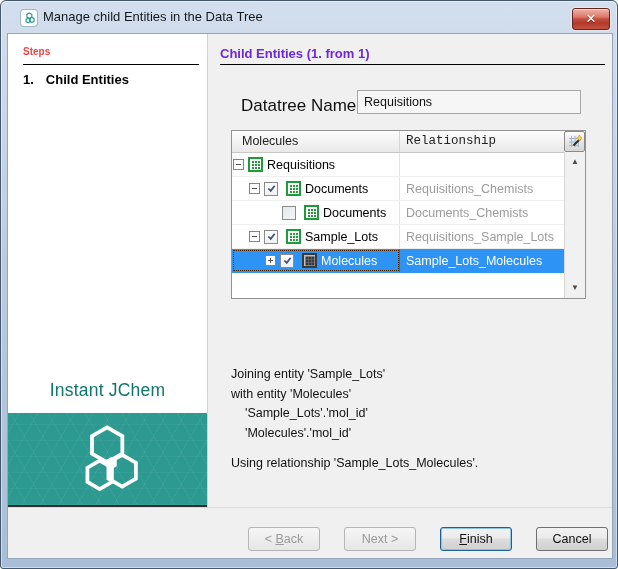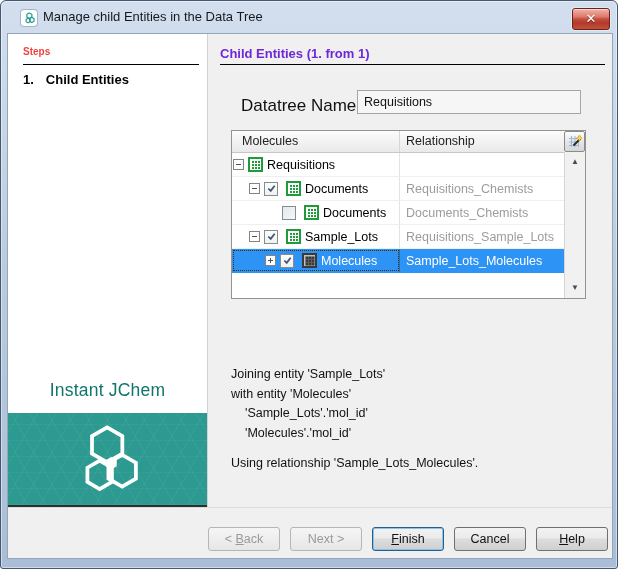--- a/index.html
+++ b/index.html
@@ -44,21 +44,21 @@
   .field-input{position:absolute;left:148px;top:56px;width:224px;height:24px;border:1px solid #a6a6a6;background:#f6f6f6;
     font-family:inherit;font-size:12.5px;color:#111;padding:0 6px;outline:none;}
   
   .tree-table{position:absolute;left:22px;top:96px;width:355px;height:169px;border:1px solid #939393;background:#fff;}
   .corner-btn{position:absolute;right:0;top:0;width:21px;height:21px;border:1px solid #8a8a8a;border-radius:2px;
     background:linear-gradient(180deg,#fdfdfd,#e3e3e3 60%,#d6d6d6);display:flex;align-items:center;justify-content:center;}
   .thead{position:absolute;left:0;top:0;right:21px;height:22px;display:flex;
     background:linear-gradient(180deg,#fcfcfc,#e9e9e9);border-bottom:1px solid #c7c7c7;}
   .th{font-size:12.5px;color:#222;line-height:21px;}
   .th-entities{width:168px;padding-left:10px;border-right:1px solid #d6d6d6;}
-  .th-rel{flex:1;padding-left:6px;}
+  .th-rel{flex:1;padding-left:6px;font-family:Liberation Mono, monospace;}
   .tbody{position:absolute;left:0;top:22px;right:21px;bottom:0;background:#fff;overflow:hidden;}
   .trow{display:flex;height:24px;align-items:stretch;border-bottom:1px solid #efefef;background:#fff;}
   .cell-entity{width:168px;display:flex;align-items:center;border-right:1px solid #e4e4e4;}
   .cell-rel{flex:1;display:flex;align-items:center;padding-left:6px;color:#9c9c9c;font-size:12.5px;white-space:nowrap;overflow:hidden;}
   .entity-label{font-size:12.5px;color:#000;margin-left:0;white-space:nowrap;}
   .ind-r1{padding-left:1px;} .ind-r2{padding-left:17px;} .ind-r3{padding-left:50px;} .ind-r5{padding-left:33px;}
   .expander{position:relative;width:11px;height:11px;background:#fff;border:1px solid #848484;margin-right:4px;flex:0 0 auto;}
   .expander::before{content:"";position:absolute;left:2px;right:2px;top:4px;height:1px;background:#4f4f4f;}
   .expander.plus::after{content:"";position:absolute;top:2px;bottom:2px;left:4px;width:1px;background:#4f4f4f;}
   .checkbox{width:14px;height:14px;border:1px solid #8b8b8b;background:linear-gradient(180deg,#fdfdfd,#eef2f5);
@@ -70,21 +70,21 @@
   .sel .entity-label,.sel .cell-rel{color:#fff;}
   .vscroll{position:absolute;right:0;top:21px;bottom:0;width:21px;background:#f1f1f1;border-left:1px solid #d5d5d5;}
   .scroll-arrow{position:absolute;left:0;width:100%;height:16px;font-size:8px;color:#4a4a4a;text-align:center;line-height:16px;cursor:default;}
   .scroll-up{top:2px;} .scroll-down{bottom:2px;}
   
   .description{position:absolute;left:22px;top:283px;font-size:12.5px;color:#111;line-height:19.5px;margin-top:48px;}
   .desc-indent{padding-left:14px;}
   .desc-gap{margin-top:11px;}
   
   .footer{position:absolute;left:0;top:473px;width:100%;height:51px;background:#f0f0f0;border-top:1px solid #dcdcdc;}
-  .btn-row{position:absolute;right:4px;top:19px;display:flex;gap:10px;}
+  .btn-row{position:absolute;right:4px;top:19px;display:flex;gap:24px;}
   .btn{width:72px;height:24px;border:1px solid #707070;border-radius:3px;font-family:inherit;font-size:12.5px;color:#111;
     background:linear-gradient(180deg,#f2f2f2,#ebebeb 45%,#dddddd 50%,#cfcfcf);padding:0;line-height:21px;text-align:center;}
   .btn:disabled{border-color:#b5b5b5;color:#9a9a9a;background:linear-gradient(180deg,#f5f5f5,#eeeeee 50%,#e6e6e6);}
   .btn.default{border-color:#1f6195;box-shadow:inset 0 0 0 1px #8fc2e2;}
   .key{text-decoration:underline;}
 </style>
 </head>
 <body>
 
 <svg width="0" height="0" style="position:absolute">
@@ -265,18 +265,17 @@
         <div class="desc-gap">Using relationship 'Sample_Lots_Molecules'.</div>
       </div>
     </div>
 
     <div class="footer">
       <div class="btn-row">
         <button class="btn" disabled=""><span>&lt; </span><span class="key">B</span><span>ack</span></button>
         <button class="btn" disabled=""><span></span><span class="key"></span><span>Next &gt;</span></button>
         <button class="btn default"><span></span><span class="key">F</span><span>inish</span></button>
         <button class="btn"><span></span><span class="key"></span><span>Cancel</span></button>
-        <button class="btn"><span></span><span class="key">H</span><span>elp</span></button>
       </div>
     </div>
 
   </div>
 </div>
 
 </body></html>

